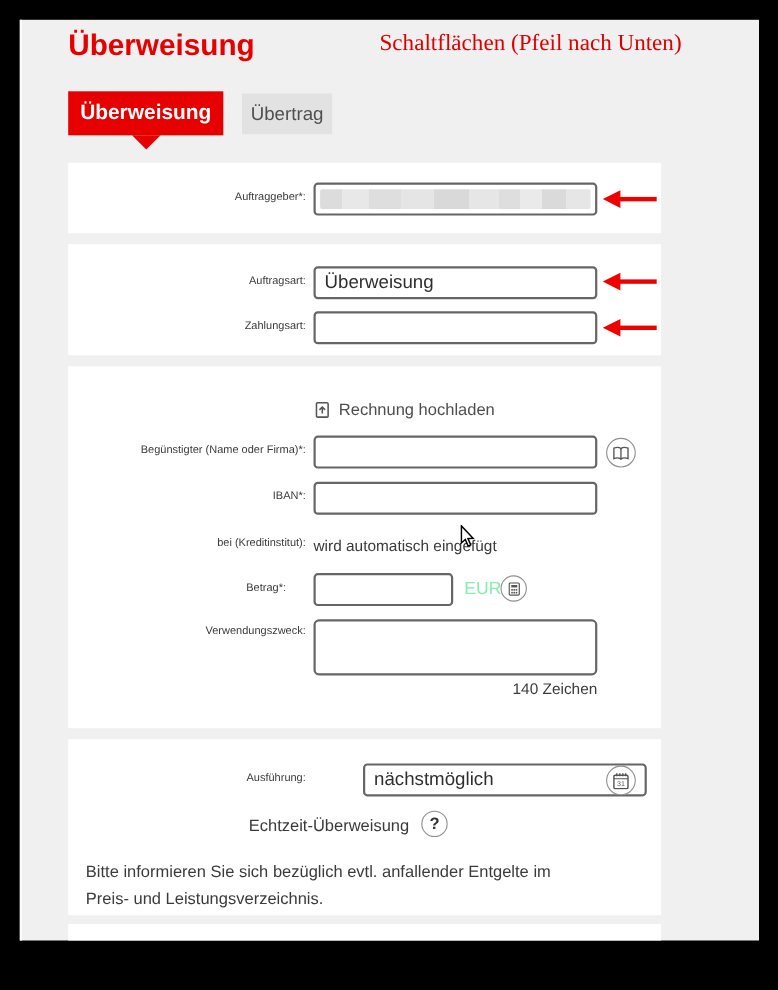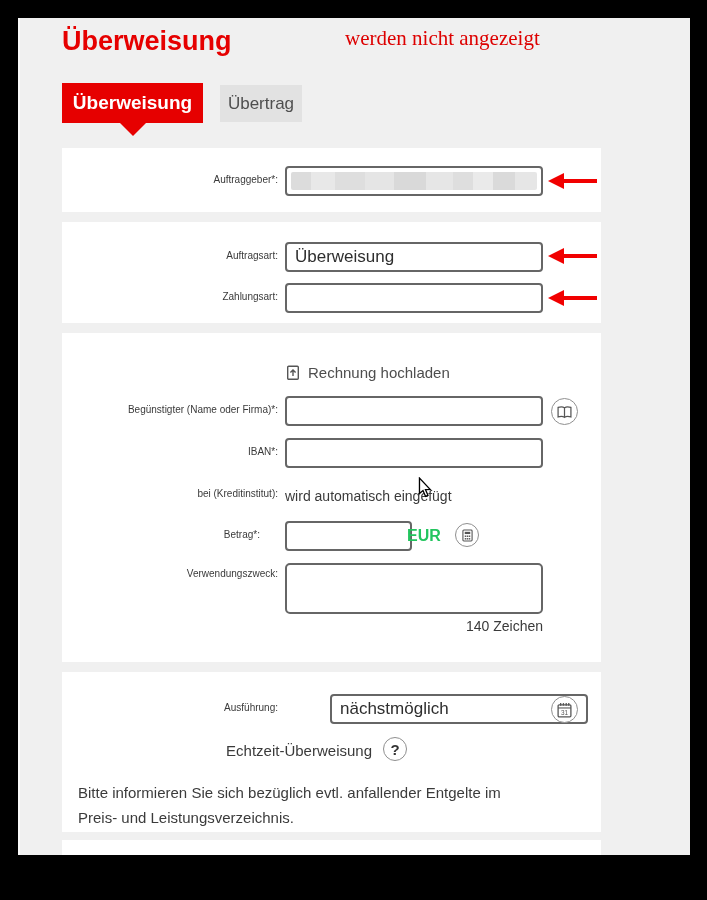--- a/index.html
+++ b/index.html
@@ -33,21 +33,21 @@
   .qmark{font-weight:bold;font-size:15px;color:#333;}
 </style>
 </head>
 <body>
 
 <div class="panel"></div>
 
 <div class="abs page-title" style="left:62px;top:26px;">Überweisung</div>
 
 <div class="abs annotation" style="left:345px;top:24px;">
-  <div>werden nicht angezeigt</div>
+  <div>Schaltflächen (Pfeil nach Unten)</div>
 </div>
 
 <div class="abs tab tab-active" style="left:62px;top:83px;width:141px;height:40px;">Überweisung</div>
 <div class="abs tab-pointer" style="left:120px;top:123px;"></div>
 <div class="abs tab tab-inactive" style="left:220px;top:85px;width:82px;height:37px;">Übertrag</div>
 
 <div class="abs card" style="left:62px;top:148px;width:539px;height:64px;"></div>
 <div class="abs flabel" style="left:62px;top:174px;">Auftraggeber*:</div>
 <div class="abs finput" style="left:285px;top:166px;width:258px;">
   <div class="redacted"></div>
@@ -95,21 +95,21 @@
 
 <div class="abs flabel" style="left:62px;top:488px;">bei (Kreditinstitut):</div>
 <div class="abs plain-text" style="left:285px;top:488px;">wird automatisch eingefügt</div>
 
 <svg class="abs" style="left:418px;top:477px;" width="14" height="21" viewBox="0 0 12 19">
   <path d="M1 1 L1 15 L4.2 12.2 L6.5 17.6 L8.7 16.6 L6.4 11.4 L10.6 11.2 Z" fill="#fff" stroke="#000" stroke-width="1.2"></path>
 </svg>
 
 <div class="abs flabel" style="left:44px;top:529px;">Betrag*:</div>
 <input class="abs finput" style="left: 285px; top: 521px; width: 127px;" value="">
-<div class="abs" style="left:407px;top:527px;font-size:16px;color:#22c55e;font-weight:bold;">EUR</div>
+<div class="abs" style="left:422px;top:527px;font-size:16px;color:#86efac;">EUR</div>
 <button class="abs circle-btn" style="left:455px;top:523px;width:24px;height:24px;">
   <svg width="11" height="13" viewBox="0 0 12 14">
     <rect x="1" y="1" width="10" height="12" rx="1" fill="none" stroke="#555" stroke-width="1.2"></rect>
     <rect x="3" y="3" width="6" height="2.4" fill="#555"></rect>
     <rect x="3" y="7" width="1.6" height="1.6" fill="#555"></rect>
       <rect x="5.2" y="7" width="1.6" height="1.6" fill="#555"></rect>
     <rect x="7.4" y="7" width="1.6" height="1.6" fill="#555"></rect>
     <rect x="3" y="9.8" width="1.6" height="1.6" fill="#555"></rect>
       <rect x="5.2" y="9.8" width="1.6" height="1.6" fill="#555"></rect>
     <rect x="7.4" y="9.8" width="1.6" height="1.6" fill="#555"></rect>

